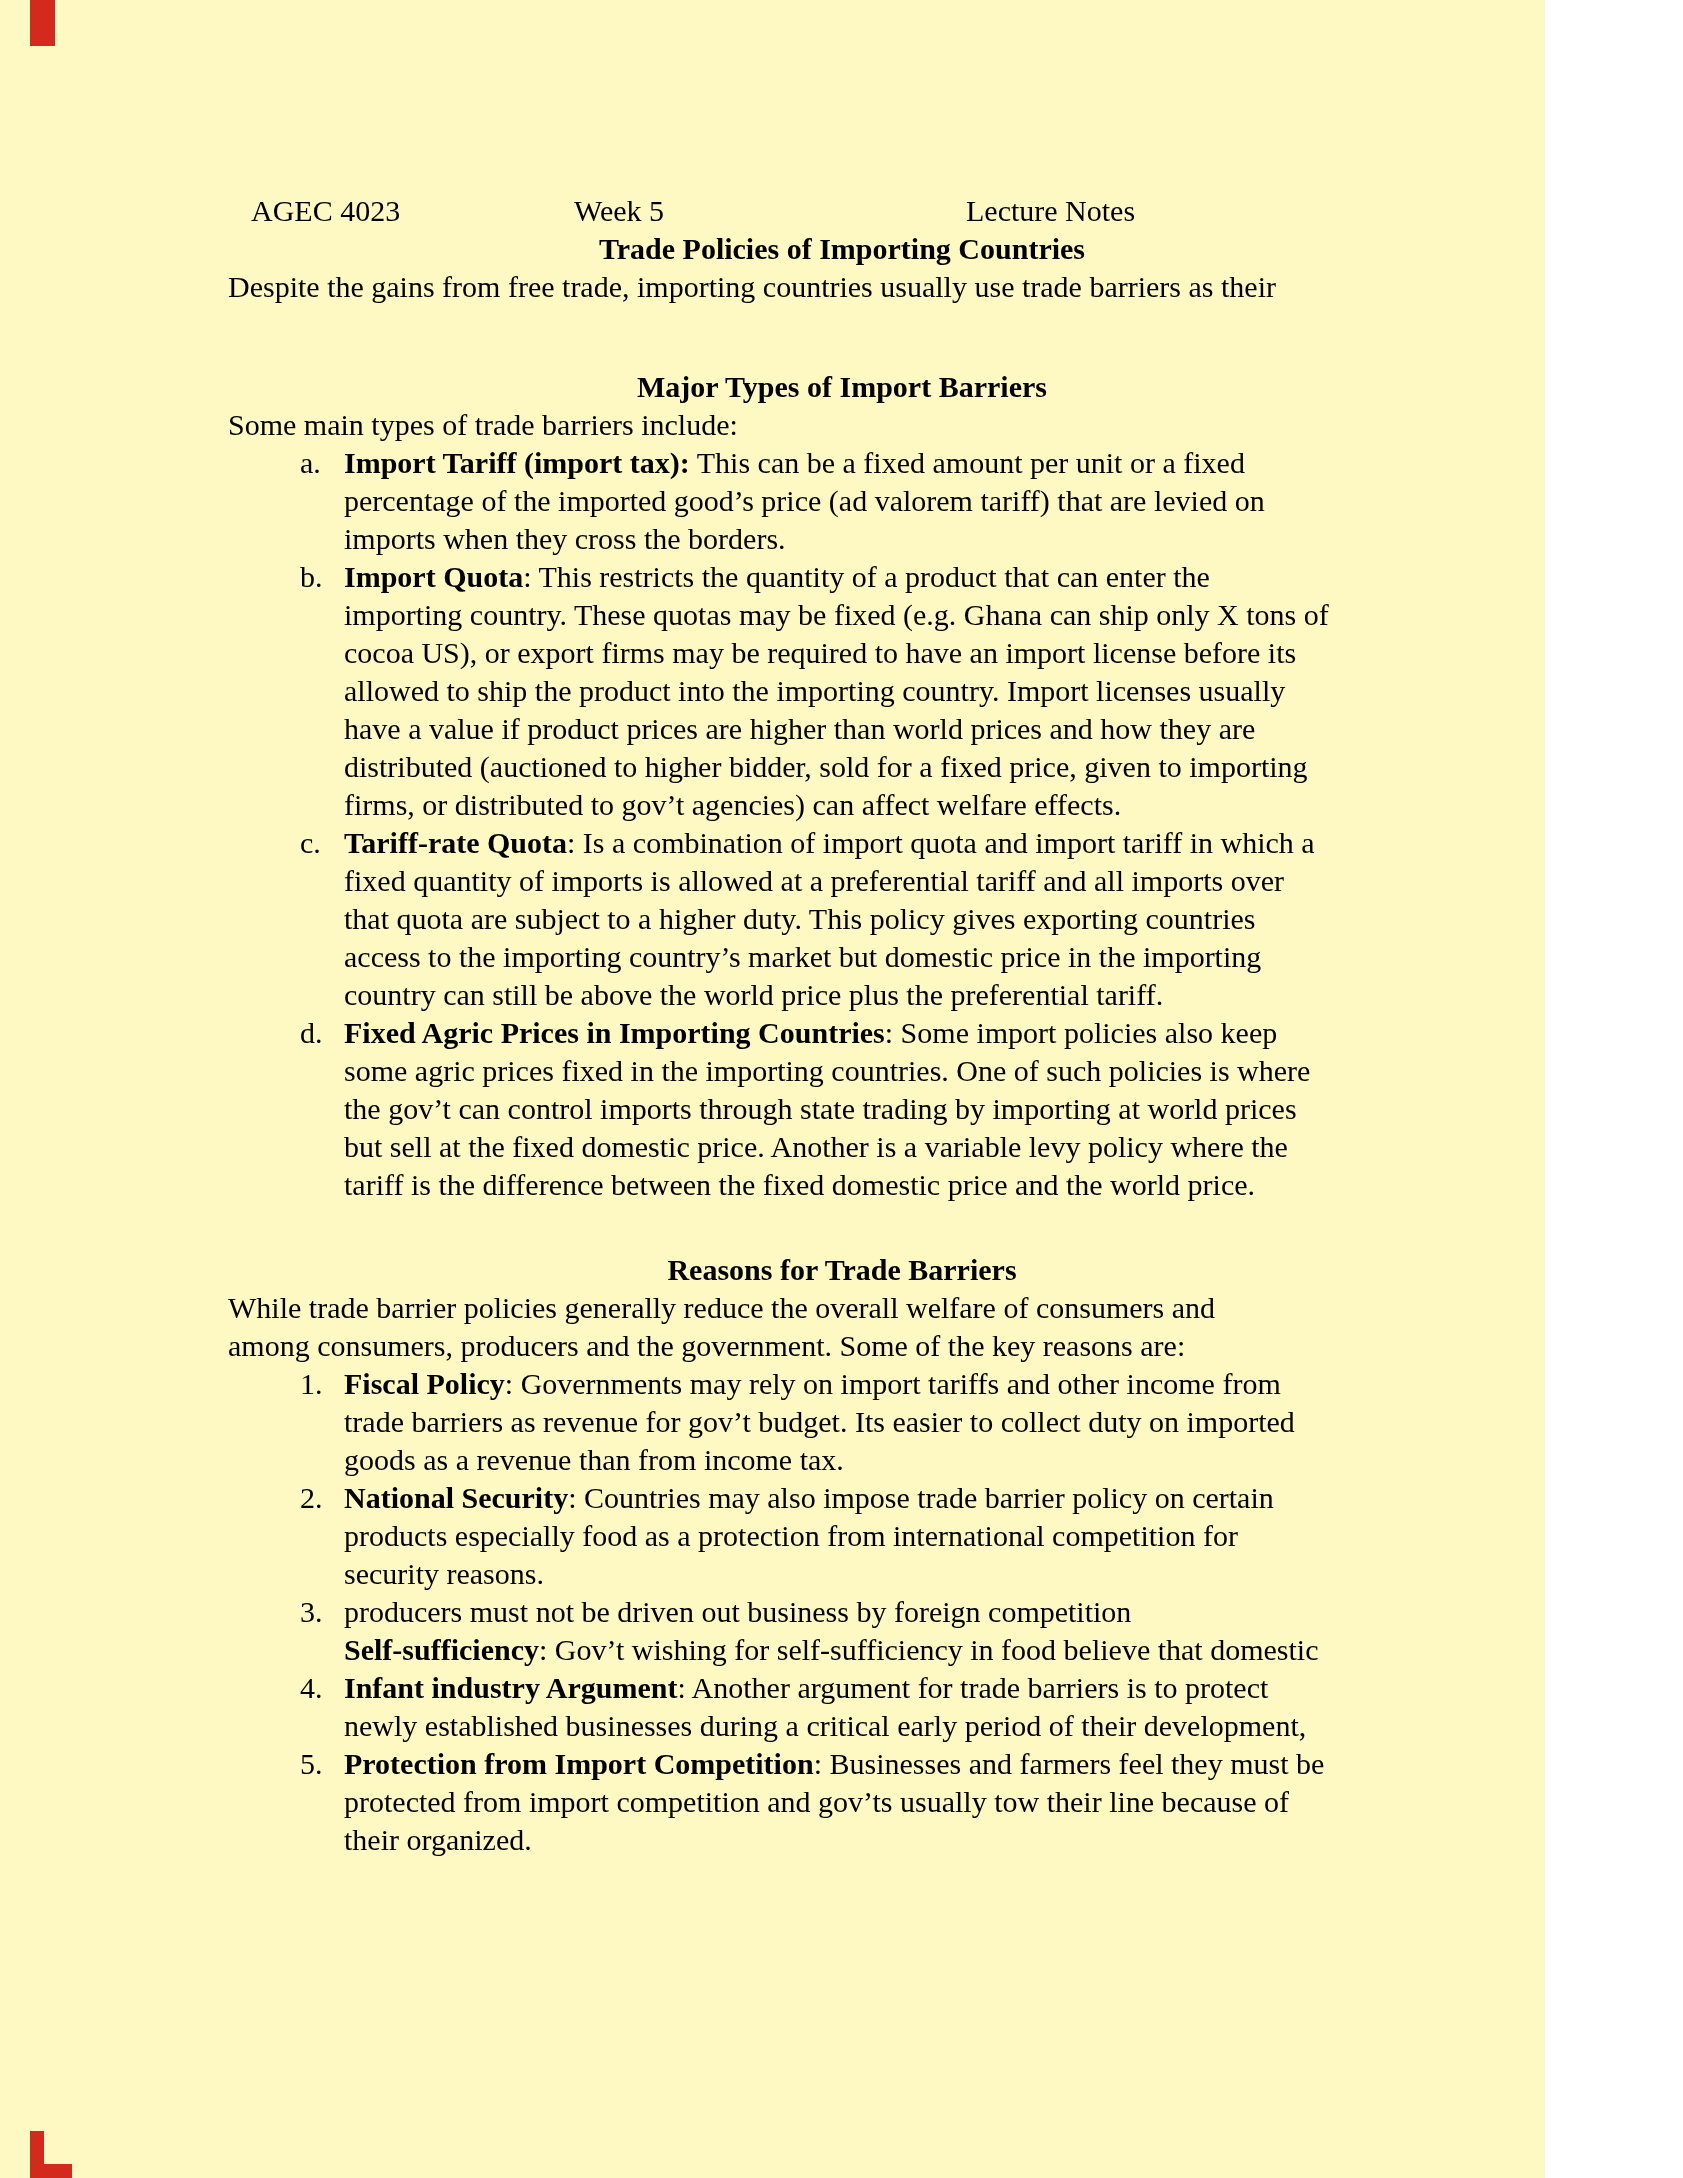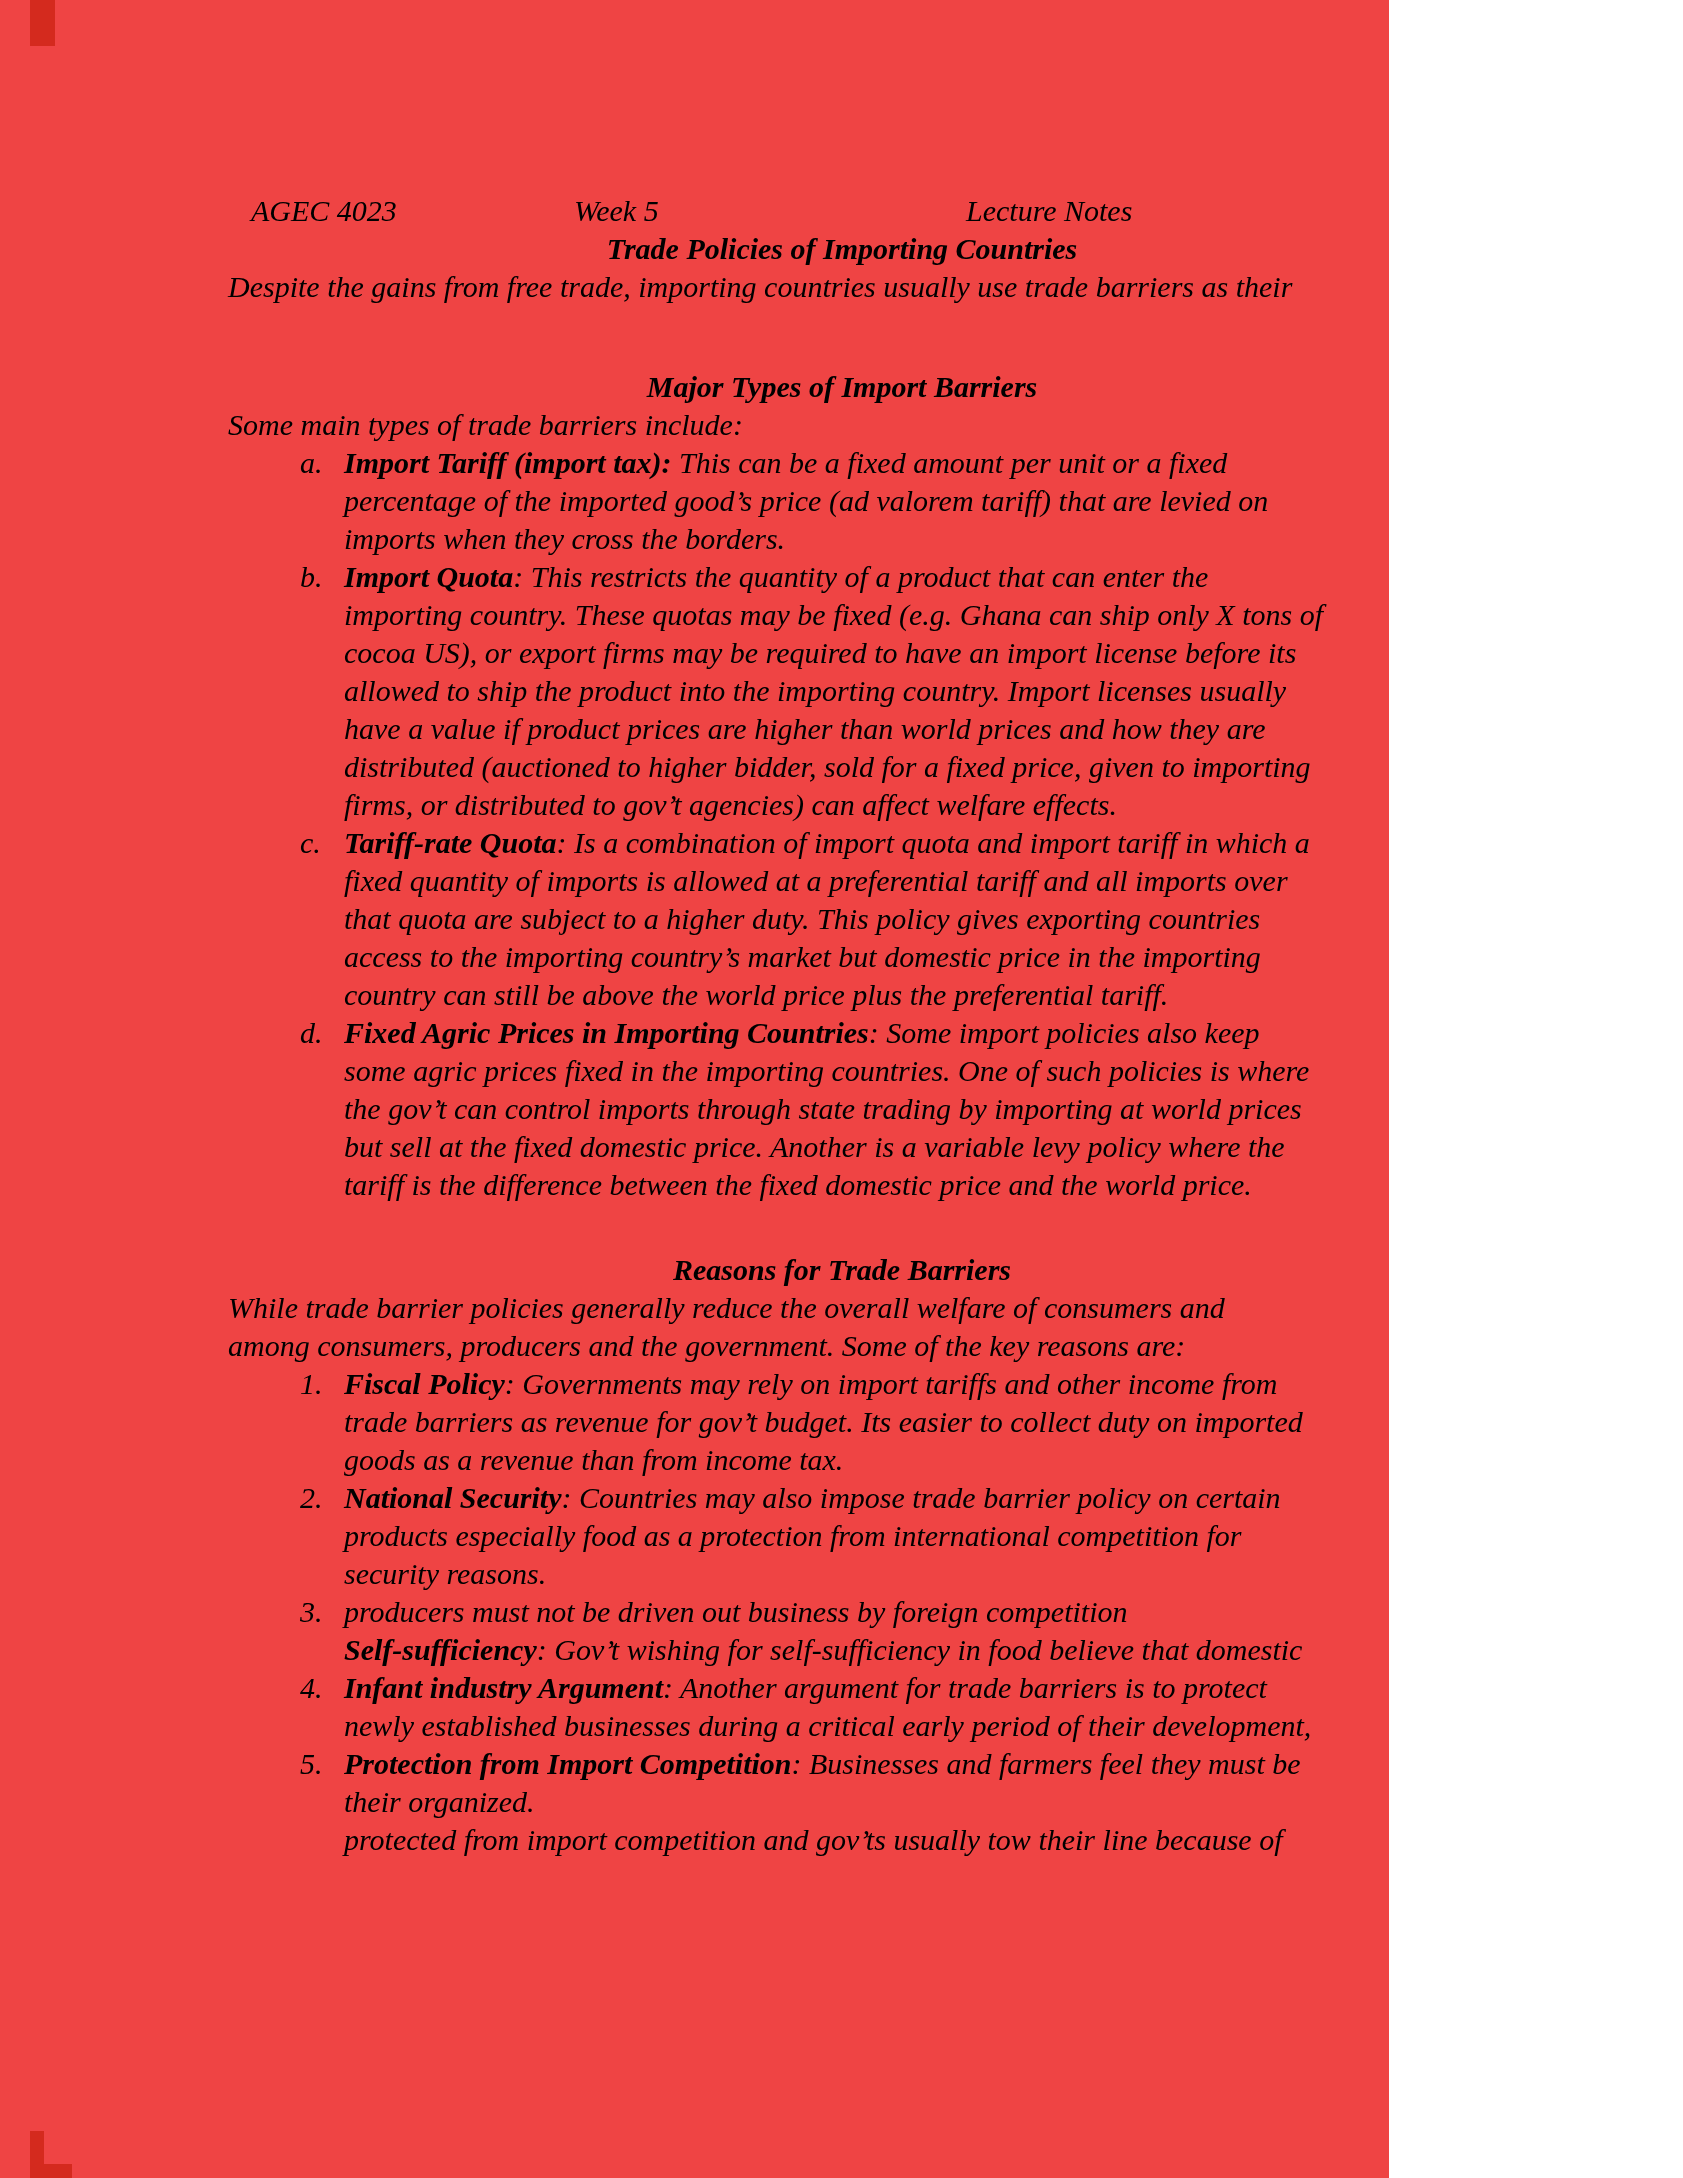--- a/index.html
+++ b/index.html
@@ -1,24 +1,23 @@
 <!DOCTYPE html>
 <html style="--accent: #d42a1e;"><head>
 <meta charset="utf-8">
 <style>
   html, body { margin: 0; padding: 0; background: #ffffff; }
   .doc {
     position: relative;
-    width: 1389px;
+    width: 1545px;
     height: 2178px;
-    background: #ef4444;
+    background: #fef9c3;
     color: #000000;
     font-family: "Liberation Serif", "DejaVu Serif", serif;
     overflow: hidden;
-    font-style: italic;
   }
   .content {
     position: absolute;
     left: 228px;
     top: 192px;
     width: 1228px;
     font-size: 30px;
     line-height: 38px;
   }
   .header-row { position: relative; height: 38px; }
@@ -152,21 +151,21 @@
           <span class="marker">4.</span>
           <div class="li-body">
             <div class="ln"><b>Infant industry Argument</b>: Another argument for trade barriers is to protect</div>
             <div class="ln">newly established businesses during a critical early period of their development,</div>
           </div>
         </div>
         <div class="li">
           <span class="marker">5.</span>
           <div class="li-body">
             <div class="ln"><b>Protection from Import Competition</b>: Businesses and farmers feel they must be</div>
+            <div class="ln">protected from import competition and gov’ts usually tow their line because of</div>
             <div class="ln">their organized.</div>
-            <div class="ln">protected from import competition and gov’ts usually tow their line because of</div>
           </div>
         </div>
       </div>
 
   </div>
 </div>
 
 
 </body></html>

